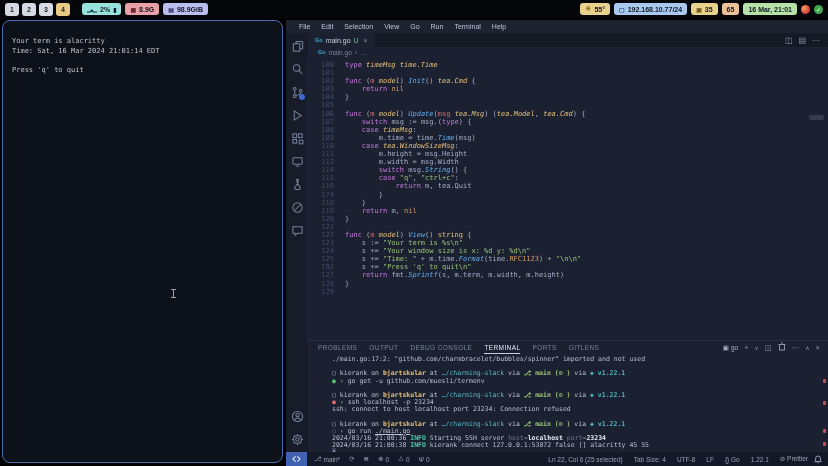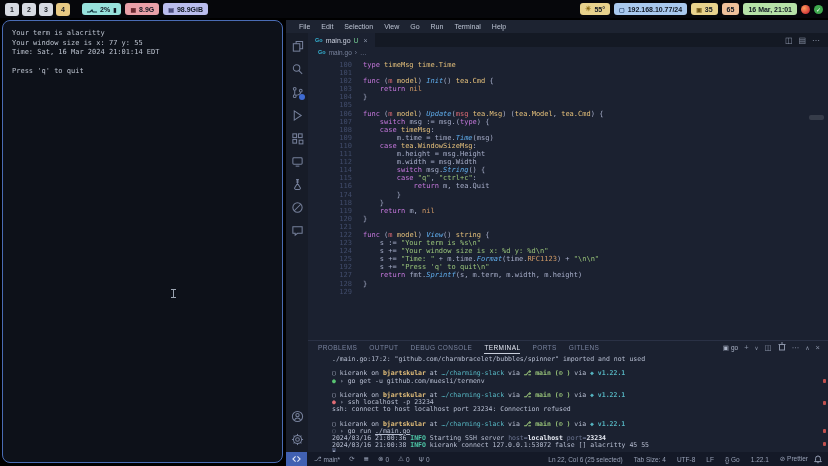--- a/index.html
+++ b/index.html
@@ -10,21 +10,21 @@
   .ws{width:14px;height:13px;border-radius:3px;background:#d6dae2;color:#1d2027;font-size:7px;font-weight:bold;display:flex;align-items:center;justify-content:center;}
   .ws.active{background:#e8ca84;}
   .badge{height:12px;border-radius:3px;padding:0 5px;display:flex;align-items:center;gap:3px;font-size:7px;font-weight:bold;color:#101722;}
   .b-cpu{background:#97e2dc;margin-left:8px}.b-mem{background:#e9a0a8}.b-disk{background:#babdee}
   .b-wx{background:#e8d28c}.b-net{background:#a9c9ee}.b-bri{background:#e8d28c}.b-vol{background:#eec09a}.b-clk{background:#b6e2a7}
   .spacer{flex:1}
   .tray{width:9px;height:9px;border-radius:50%;display:flex;align-items:center;justify-content:center;font-size:6px;color:#fff;}
   .tray.red{background:radial-gradient(circle at 35% 35%,#ff9d5c,#d23b3b 70%);}
   .tray.green{background:#3fa94e;}
   
-  #alacritty{left:2px;top:20px;width:281px;height:443px;background:#0d1119;border:1px solid #4a6cb4;border-radius:8px;box-sizing:border-box;padding:8px 0 0 9px;}
+  #alacritty{left:2px;top:20px;width:281px;height:443px;background:#0d1119;border:1px solid #4a6cb4;border-radius:8px;box-sizing:border-box;padding:16px 0 0 9px;}
   #alacritty .tl{font-family:"DejaVu Sans Mono",monospace;font-size:7px;line-height:9.6px;color:#bcc3cf;white-space:pre;}
   #ibeam{left:168px;top:268px;width:5px;height:9px;}
   #ibeam div{background:#9aa3b0;}
   #ibeam .v{position:absolute;left:2px;top:0;width:1px;height:9px;}
   #ibeam .h1{position:absolute;left:0;top:0;width:5px;height:1px;}
   #ibeam .h2{position:absolute;left:0;bottom:0;width:5px;height:1px;}
   
   #vscode{left:286px;top:20px;width:542px;height:446px;background:#1b2130;}
   #menubar{position:absolute;left:0;top:0;width:100%;height:13px;background:#1d2331;display:flex;align-items:center;padding-left:8px;gap:1px;}
   #menubar span{font-size:7px;color:#bcc3d2;padding:0 5px;}
@@ -33,25 +33,25 @@
   .ab-ic svg{stroke:#76809b;fill:none;stroke-width:1.1;}
   .ab-badge{position:absolute;right:-1px;bottom:-1px;width:6px;height:6px;border-radius:50%;background:#3e6ad1;}
   .ab-bottom{margin-top:auto;margin-bottom:6px;display:flex;flex-direction:column;gap:9px;}
   #tabbar{position:absolute;left:22px;top:13px;right:0;height:14px;background:#141924;display:flex;align-items:stretch;}
   #tab-main{display:flex;align-items:center;gap:3px;background:#1b2130;padding:0 7px;font-size:7px;color:#ccd2e0;}
   .go-ic{color:#35b5d6;font-size:5.5px;font-weight:bold;}
   .tab-u{color:#73c991;}
   .tab-x{color:#8b94a8;margin-left:2px;}
   #editor-actions{margin-left:auto;display:flex;align-items:center;gap:6px;padding-right:8px;color:#8b94a8;font-size:8px;}
   #breadcrumb{position:absolute;left:22px;top:27px;right:0;height:10px;display:flex;align-items:center;gap:3px;font-size:6.5px;color:#78829c;padding-left:10px;background:#1b2130;}
-  #editor{position:absolute;left:38px;top:37px;right:0;height:283px;background:#1b2130;overflow:hidden;padding-top:4px;}
+  #editor{position:absolute;left:20px;top:37px;right:0;height:283px;background:#1b2130;overflow:hidden;padding-top:4px;}
   .crow{display:flex;height:8.1px;line-height:8.1px;font-family:"DejaVu Sans Mono",monospace;font-size:7px;}
   .ln{width:28px;text-align:right;padding-right:11px;color:#414c6b;flex:none;}
   .cd{white-space:pre;}
-  .tok-kw{color:#c678dd}.tok-typ{color:#e5c07b;}.tok-typb{color:#e5c07b}
+  .tok-kw{color:#c678dd}.tok-typ{color:#e5c07b;font-style:italic}.tok-typb{color:#e5c07b}
   .tok-fn{color:#61afef;font-style:italic}.tok-str{color:#98c379}.tok-cst{color:#d19a66}
   .tok-par{color:#e06c75}.tok-pln{color:#a6adc8}
   #minimap-slider{position:absolute;right:4px;top:58px;width:15px;height:5px;background:rgba(255,255,255,.12);border-radius:2px;}
   
   #panel{position:absolute;left:22px;top:320px;right:0;height:112px;background:#1b2130;border-top:1px solid #2a3145;box-sizing:border-box;}
   #panel-tabs{display:flex;align-items:center;height:13px;padding-left:10px;gap:12px;}
   .ptab{font-size:6.5px;letter-spacing:.4px;color:#79839e;padding:2px 0;}
   .ptab.active{color:#e4e8f2;border-bottom:1px solid #c9cfdd;}
   #panel-actions{margin-left:auto;display:flex;align-items:center;gap:6px;padding-right:8px;color:#8b94a8;font-size:7.5px;}
   .pa-go{display:flex;align-items:center;gap:2px;font-size:6.5px;color:#aab2c5;}
@@ -115,21 +115,20 @@
   <span class="badge b-clk">
     <span>16 Mar, 21:01</span>
   </span>
   <span class="tray red"></span>
   <span class="tray green">✓</span>
 </div>
 
 <div id="alacritty" class="abs">
   <div>
       <div class="tl">Your term is alacritty</div>
-      <div class="tl">Your window size is x: 77 y: 55</div>
       <div class="tl">Time: Sat, 16 Mar 2024 21:01:14 EDT</div>
       <div class="tl"> </div>
       <div class="tl">Press 'q' to quit</div>
     </div>
   <div id="ibeam" class="abs">
       <div class="v"></div>
       <div class="h1"></div>
       <div class="h2"></div>
     </div>
 </div>

